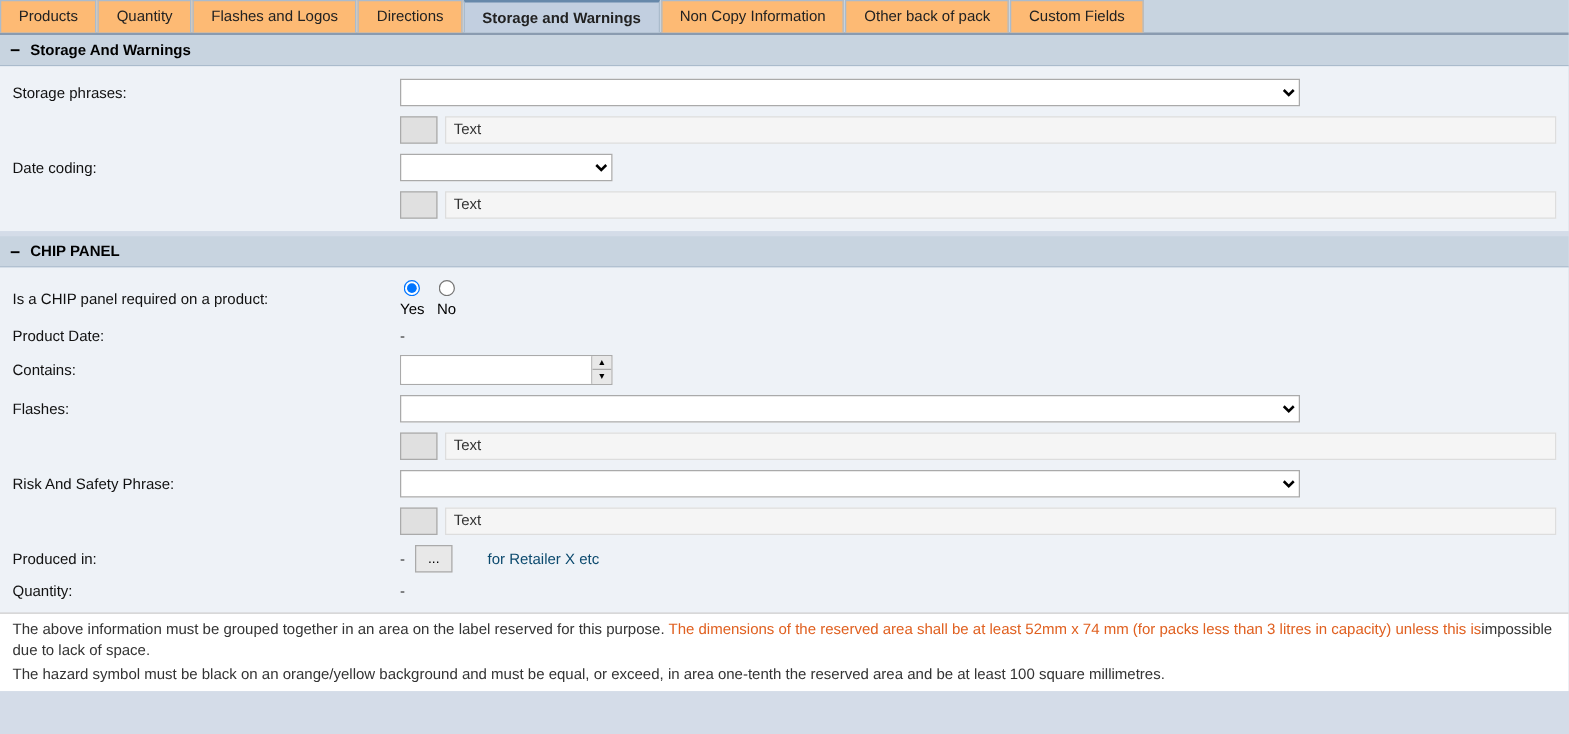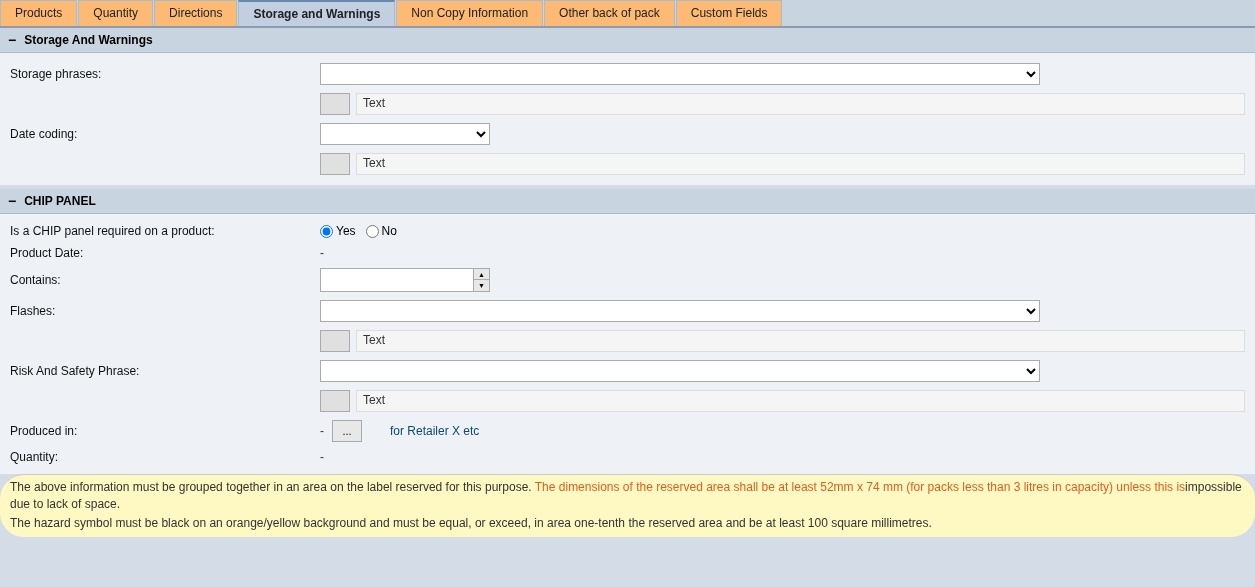--- a/index.html
+++ b/index.html
@@ -124,20 +124,21 @@
     .radio-group {
       display: flex;
       align-items: center;
       gap: 10px;
     }
     .radio-group label {
       display: flex;
       align-items: center;
       gap: 3px;
       cursor: pointer;
+      flex-direction: column;
     }
 
     
     .spinner-wrap {
       display: flex;
       align-items: center;
       width: 170px;
       border: 1px solid #aaa;
       background: white;
     }
@@ -183,24 +184,23 @@
       width: 30px;
       height: 22px;
       background: #e8e8e8;
       border: 1px solid #aaa;
       cursor: pointer;
       font-size: 11px;
     }
 
     
     .footer-text {
-      background: #fef9c3;
+      background: #ffffff;
       padding: 4px 10px;
       border-top: 1px solid #ccc;
-      border-radius: 24px;
     }
     .footer-text p {
       color: #333;
       margin-bottom: 2px;
       line-height: 1.4;
     }
     .footer-text .highlight {
       color: #e06020;
     }
 
@@ -217,20 +217,21 @@
       color: #0c4a6e;
       margin-left: 20px;
     }
   </style>
 </head>
 <body>
 
 <div class="tabs-bar">
   <div class="tab">Products</div>
   <div class="tab">Quantity</div>
+  <div class="tab">Flashes and Logos</div>
   <div class="tab">Directions</div>
   <div class="tab active">Storage and Warnings</div>
   <div class="tab">Non Copy Information</div>
   <div class="tab">Other back of pack</div>
   <div class="tab">Custom Fields</div>
 </div>
 
 <div class="section-header">
   <span class="minus">−</span>
   <span>Storage And Warnings</span>

